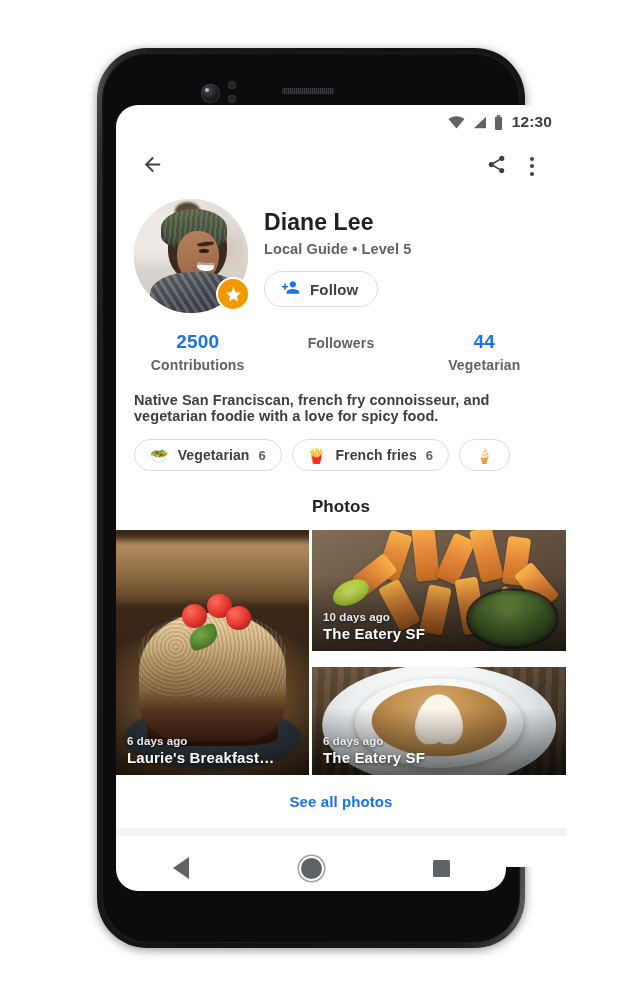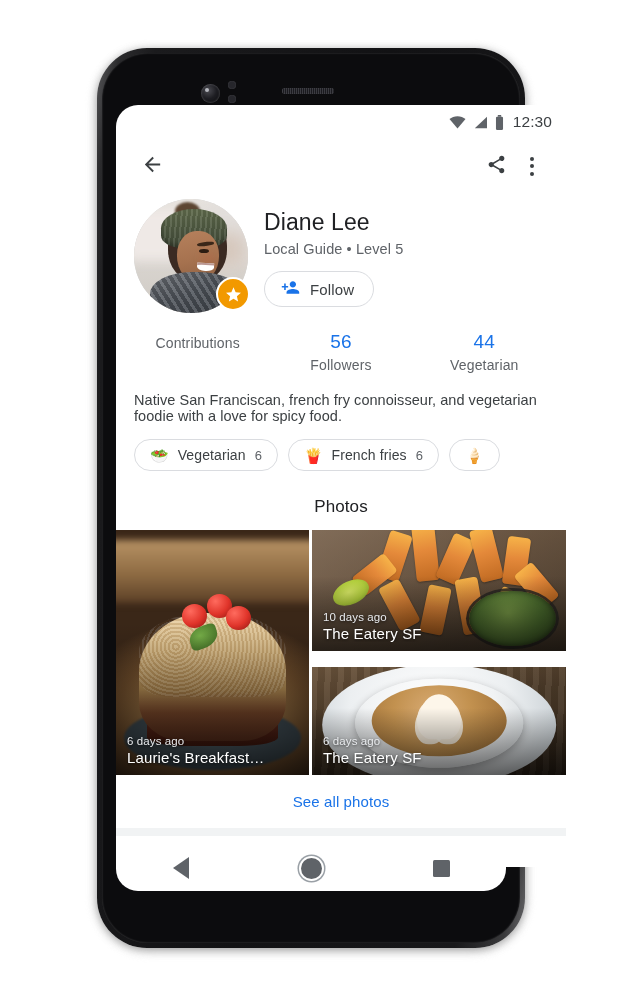--- a/index.html
+++ b/index.html
@@ -119,20 +119,21 @@
   
   .screen {
     position: absolute;
     left: 19px;
     top: 57px;
     width: 450px;
     height: 762px;
     background: #ffffff;
     border-radius: 22px 22px 22px 22px;
     overflow: hidden;
+    font-weight: bold;
   }
 
   
   .statusbar {
     height: 34px;
     display: flex;
     align-items: center;
     justify-content: flex-end;
     padding-right: 14px;
     gap: 7px;
@@ -760,24 +761,24 @@
               <path d="M15 12c2.21 0 4-1.79 4-4s-1.79-4-4-4-4 1.79-4 4 1.79 4 4 4zm-9-2V7H4v3H1v2h3v3h2v-3h3v-2H6zm9 4c-2.67 0-8 1.34-8 4v2h16v-2c0-2.66-5.33-4-8-4z" fill="#1a73e8"></path>
             </svg>
           </span>
           <span class="follow-label">Follow</span>
         </div>
       </div>
     </div>
 
     <div class="stats">
       <div class="stat">
+        <div class="stat-num">2500</div>
         <div class="stat-label">Contributions</div>
       </div>
       <div class="stat">
-        <div class="stat-num">56</div>
         <div class="stat-label">Followers</div>
       </div>
       <div class="stat">
         <div class="stat-num">44</div>
         <div class="stat-label">Vegetarian</div>
       </div>
     </div>
 
     <div class="bio">Native San Franciscan, french fry connoisseur, and vegetarian foodie with a love for spicy food.</div>
 

